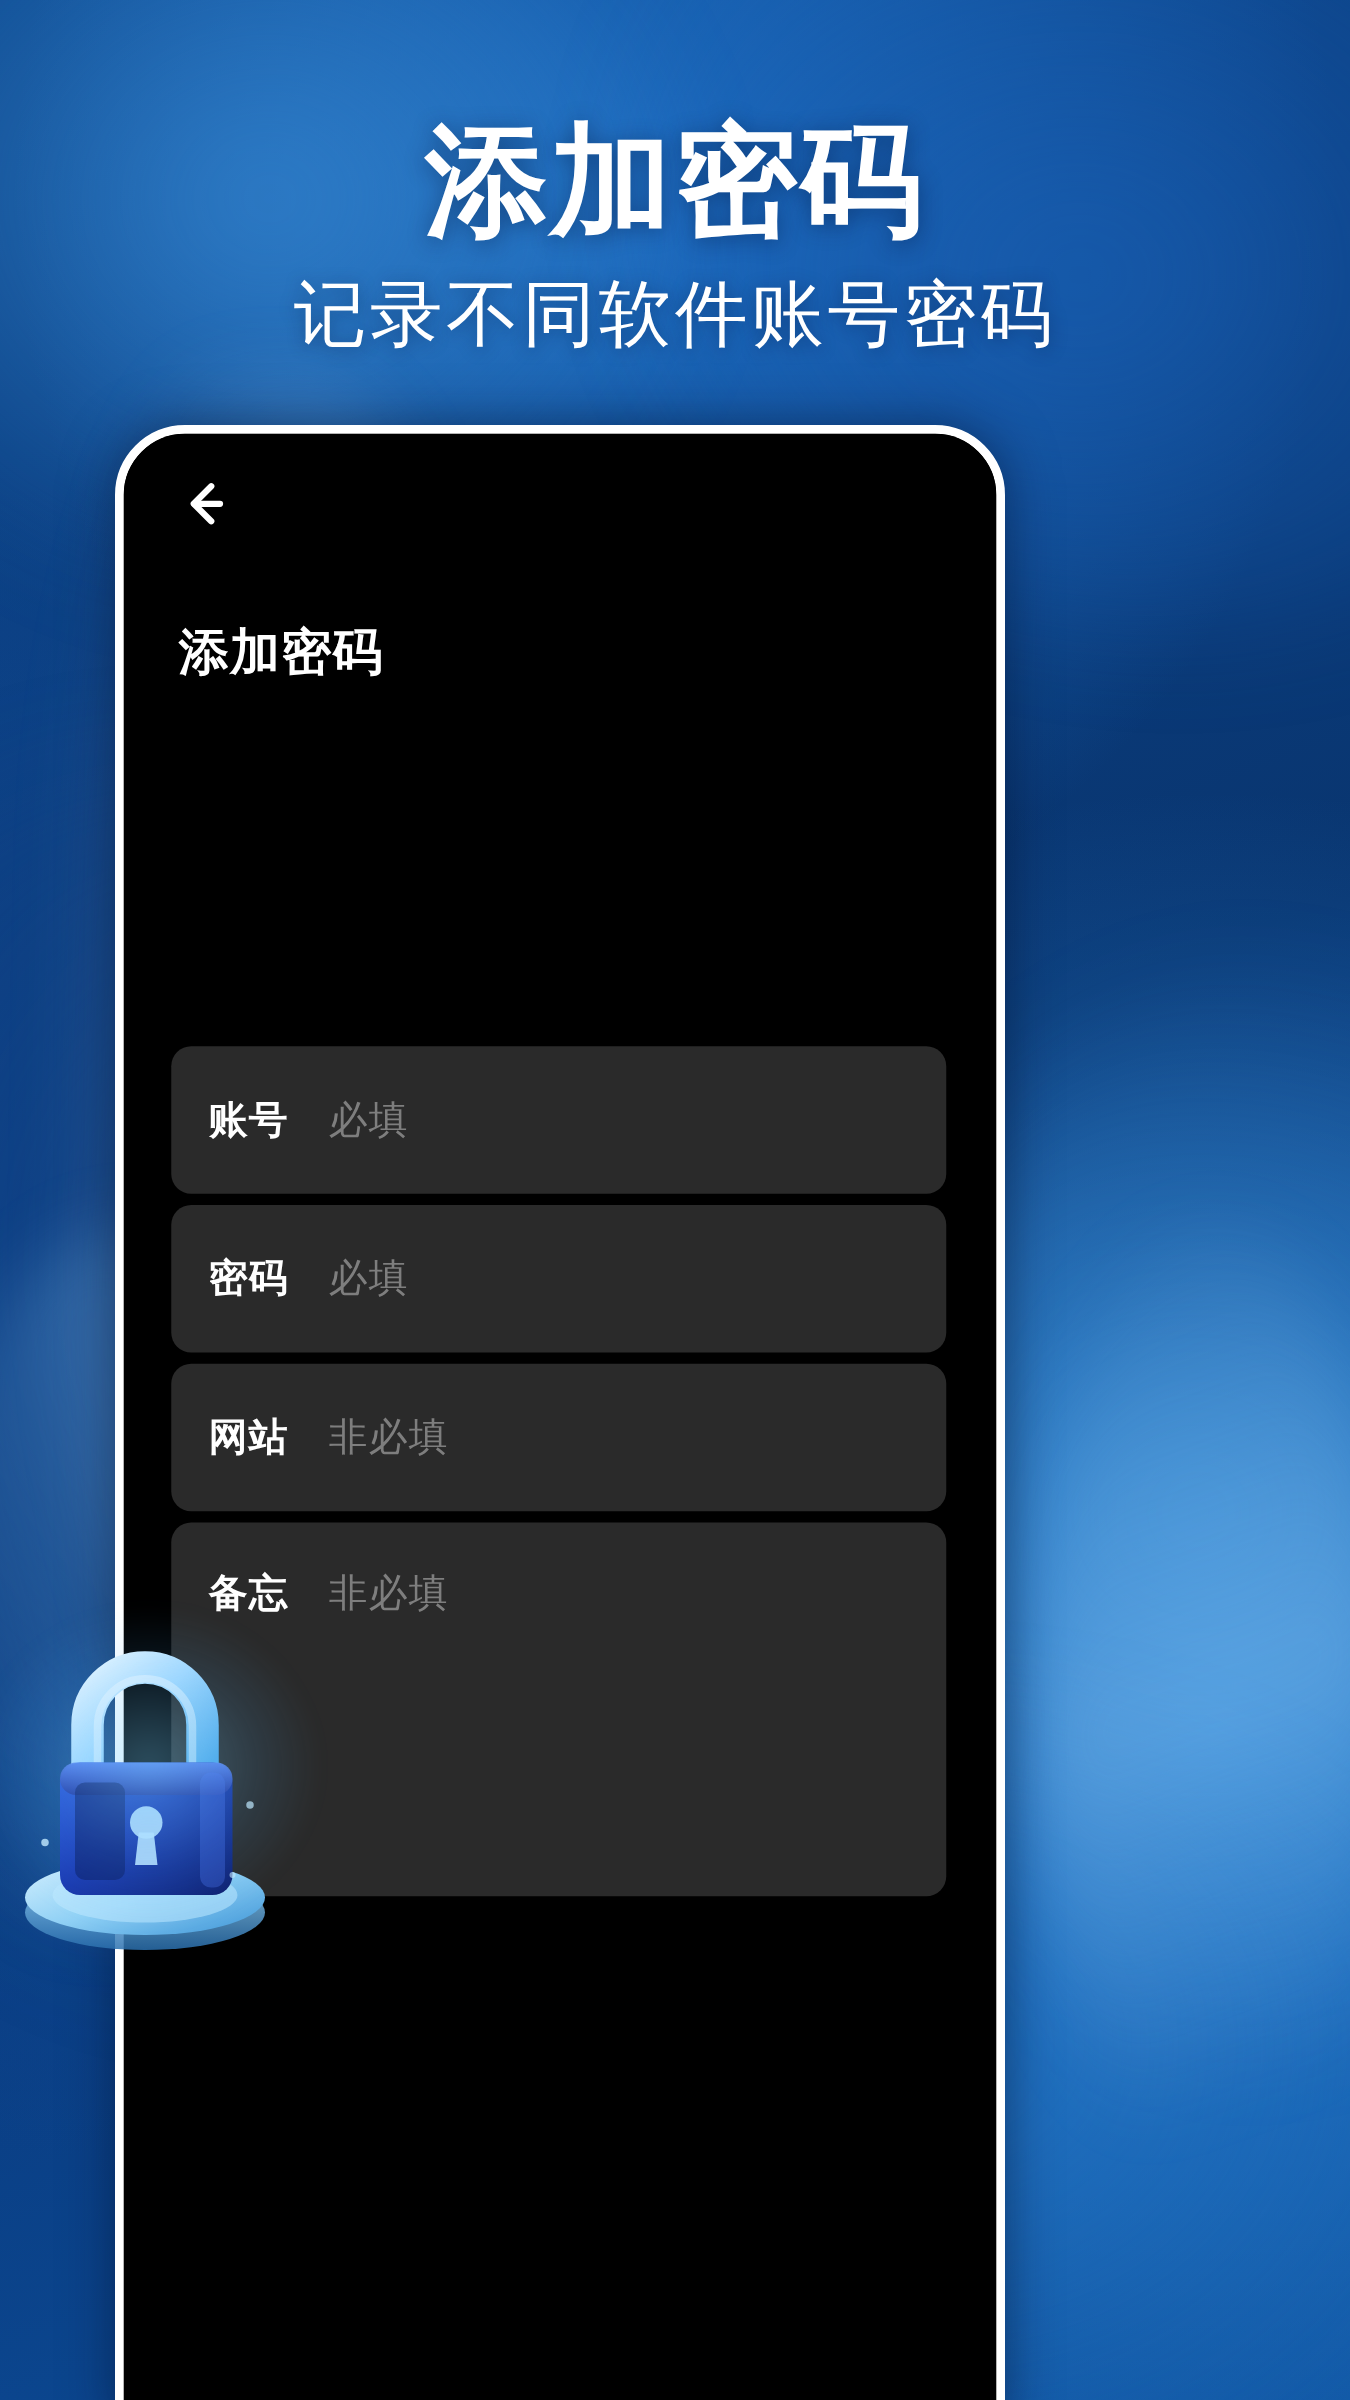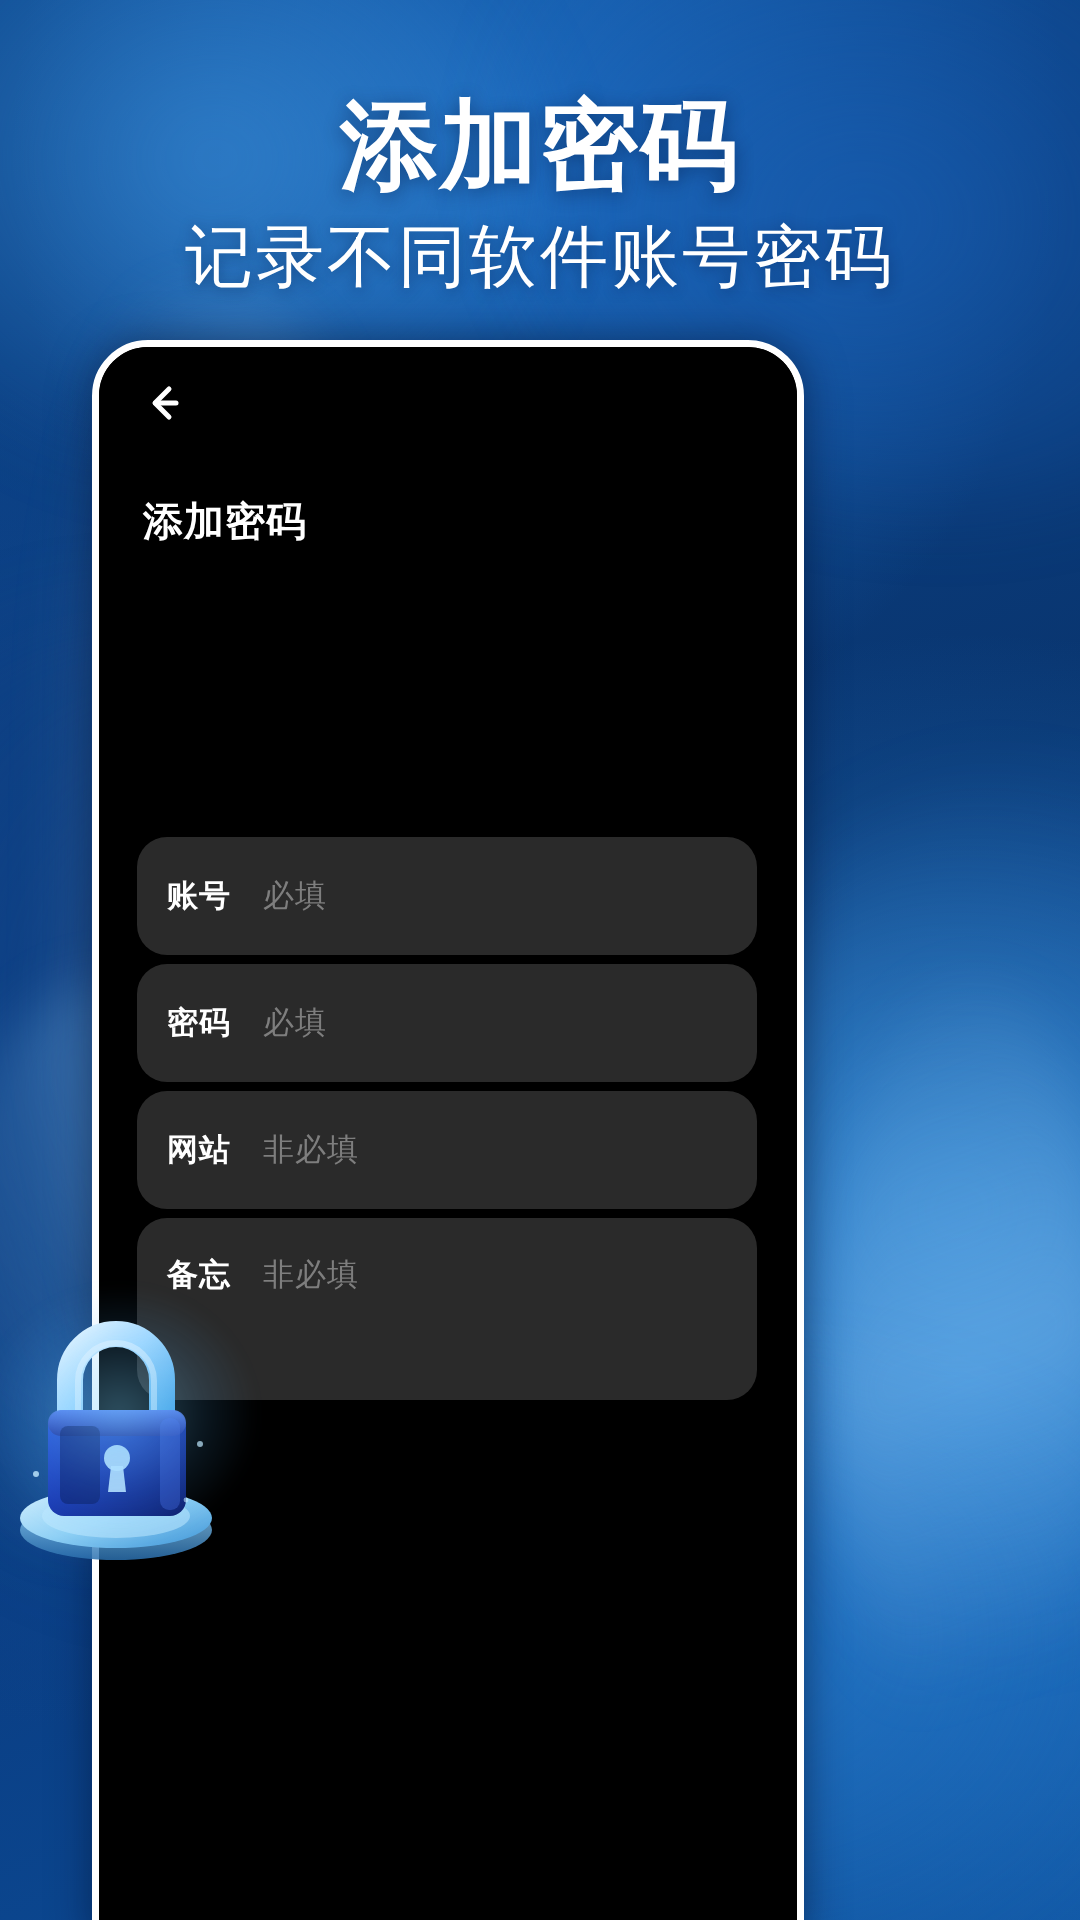--- a/index.html
+++ b/index.html
@@ -59,23 +59,23 @@
     font-family:"DejaVu Sans","Liberation Sans",sans-serif;
     font-weight:900;
     font-size:98px;
     line-height:1.0;
     letter-spacing:2px;
     color:#ffffff;
     text-shadow:0 3px 18px rgba(0,20,60,0.45);
   }
   .subhead {
     margin-top:28px;
-    font-family:Liberation Serif, serif;
+    font-family:Liberation Sans, sans-serif;
     font-weight:400;
-    font-size:68px;
+    font-size:58px;
     line-height:1.05;
     letter-spacing:3px;
     color:#ffffff;
     text-shadow:0 2px 14px rgba(0,20,60,0.40);
   }
 
   
   .phone {
     position:absolute;
     left:92px; top:340px;
@@ -143,27 +143,27 @@
 
   
   .form {
     position:absolute; left:38px; top:490px;
     width:620px;
     display:flex; flex-direction:column;
     gap:9px;
   }
   .field {
     background:#2a2a2a;
-    border-radius:30px;
+    border-radius:16px;
     padding:0 30px;
     display:flex; align-items:flex-start;
     cursor:text;
   }
   .field.single { height:118px; align-items:center; }
-  .field.multi  { height:182px; padding-top:36px; }
+  .field.multi  { height:299px; padding-top:36px; }
 
   .field-label {
     font-size:31px; font-weight:700; color:#ffffff;
     letter-spacing:1px;
     white-space:nowrap;
     min-width:96px;
   }
   .field-value {
     font-size:31px; font-weight:400; color:#7e7e7e;
     letter-spacing:1px;

